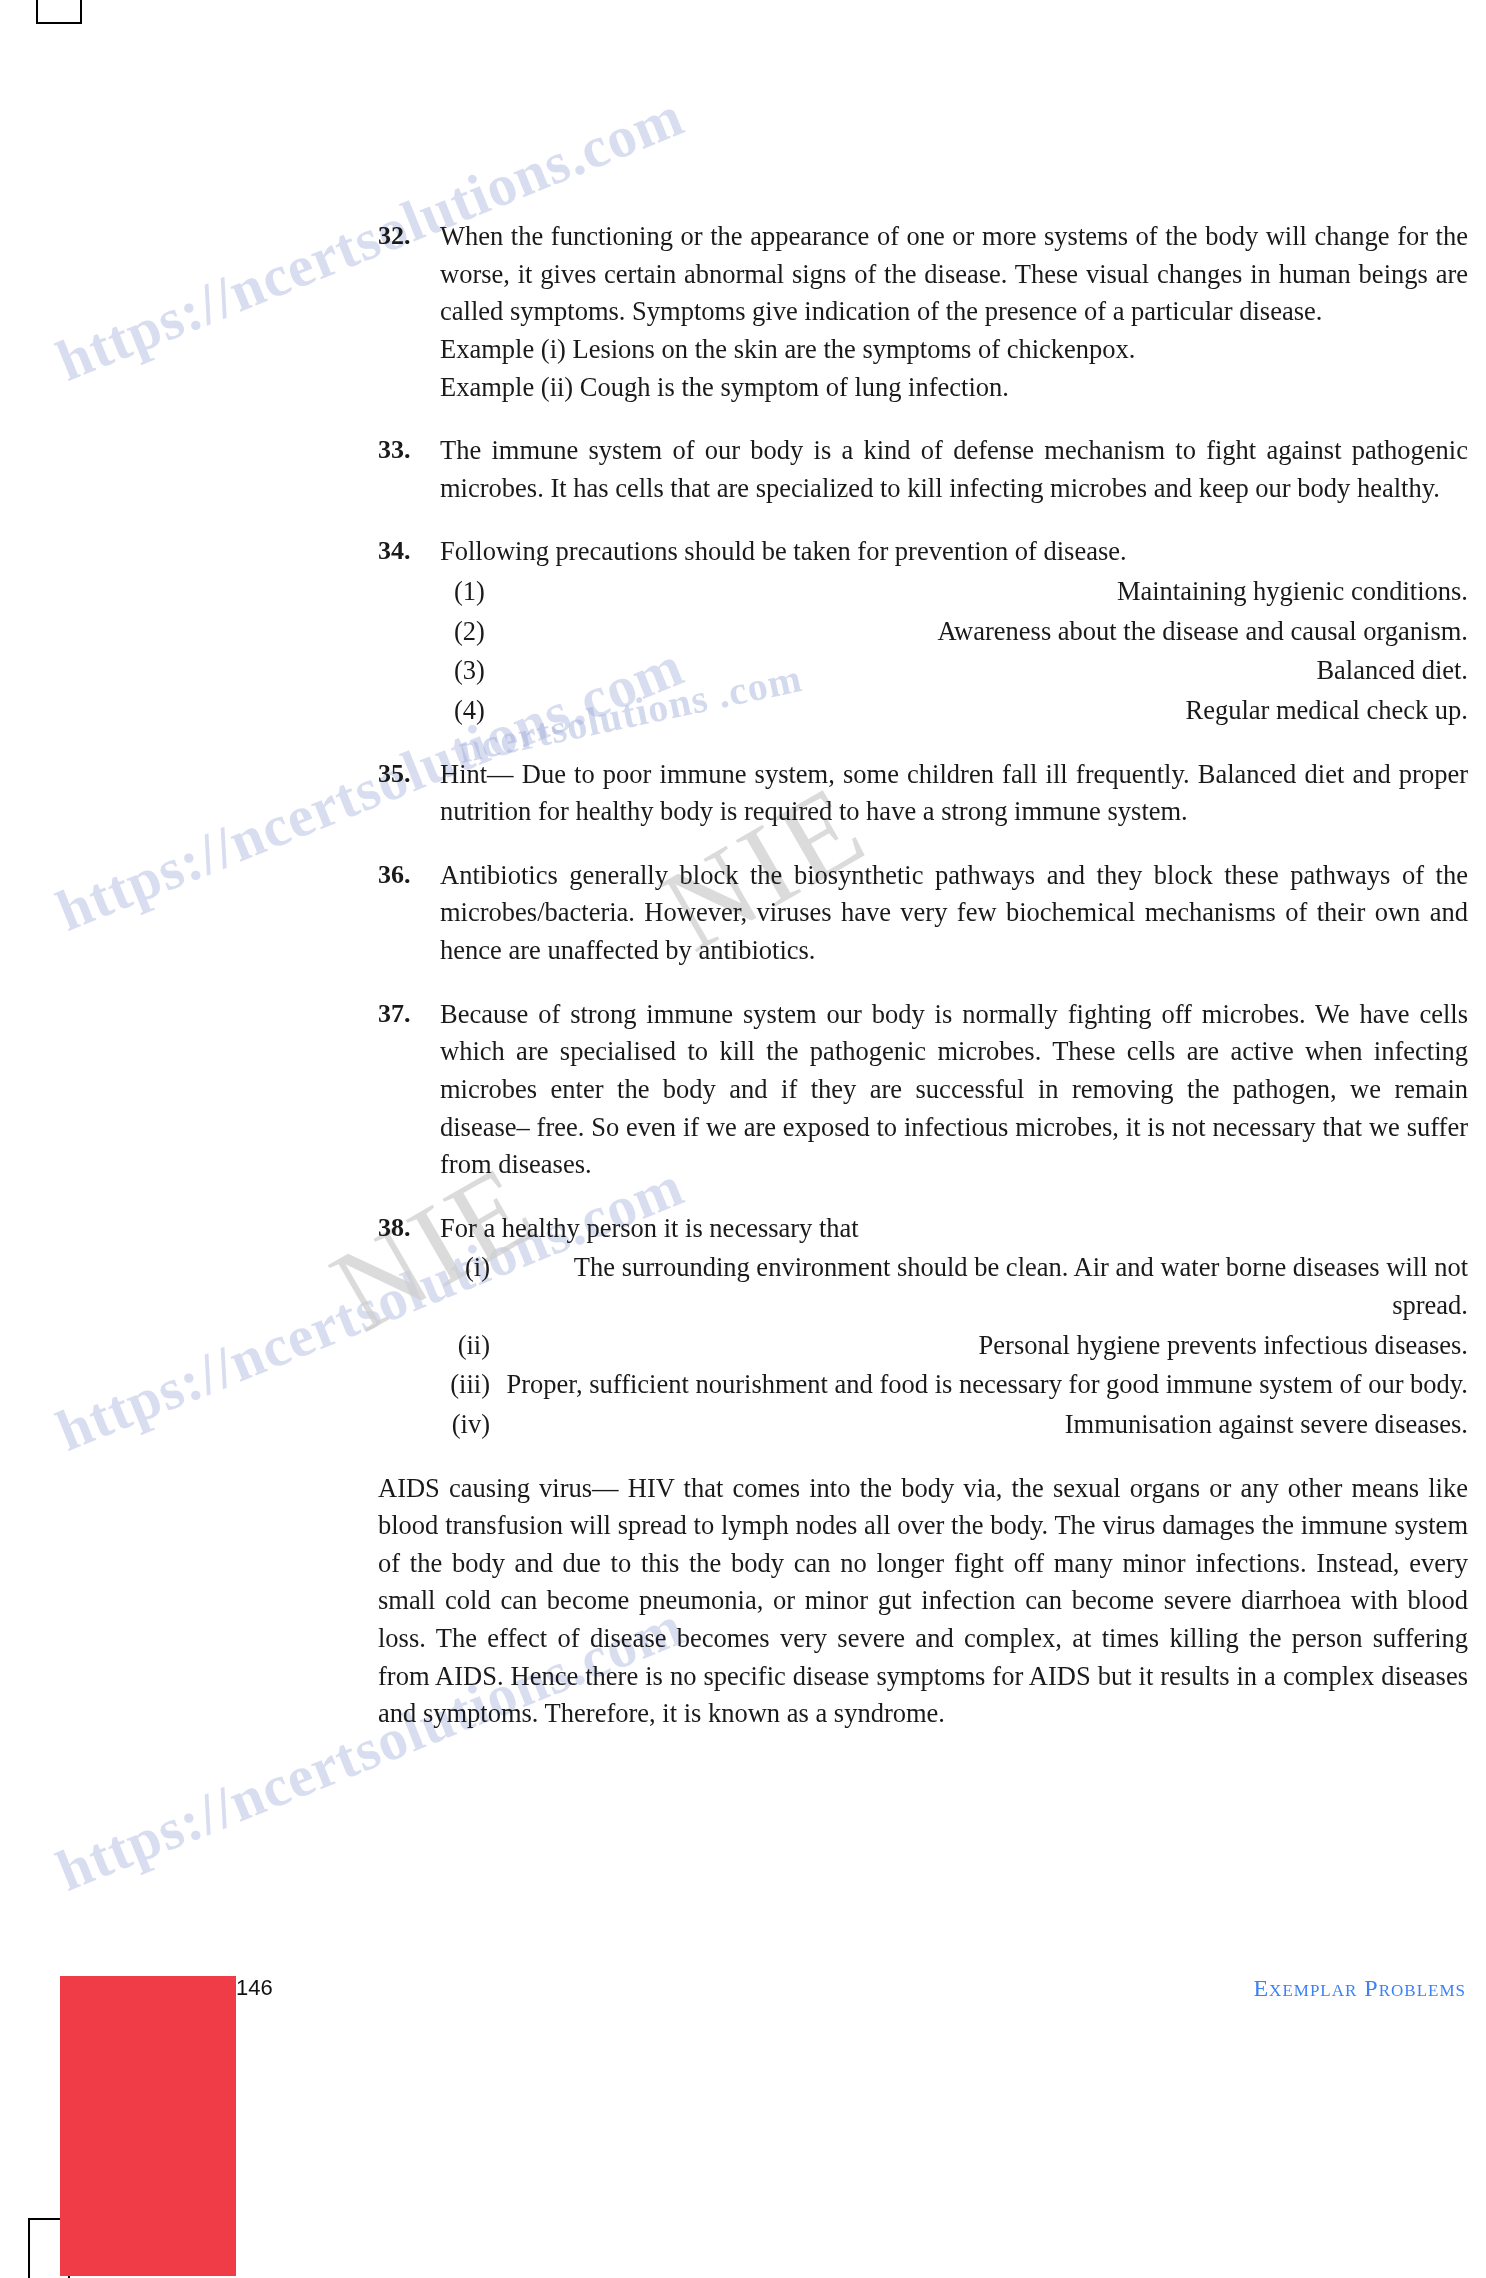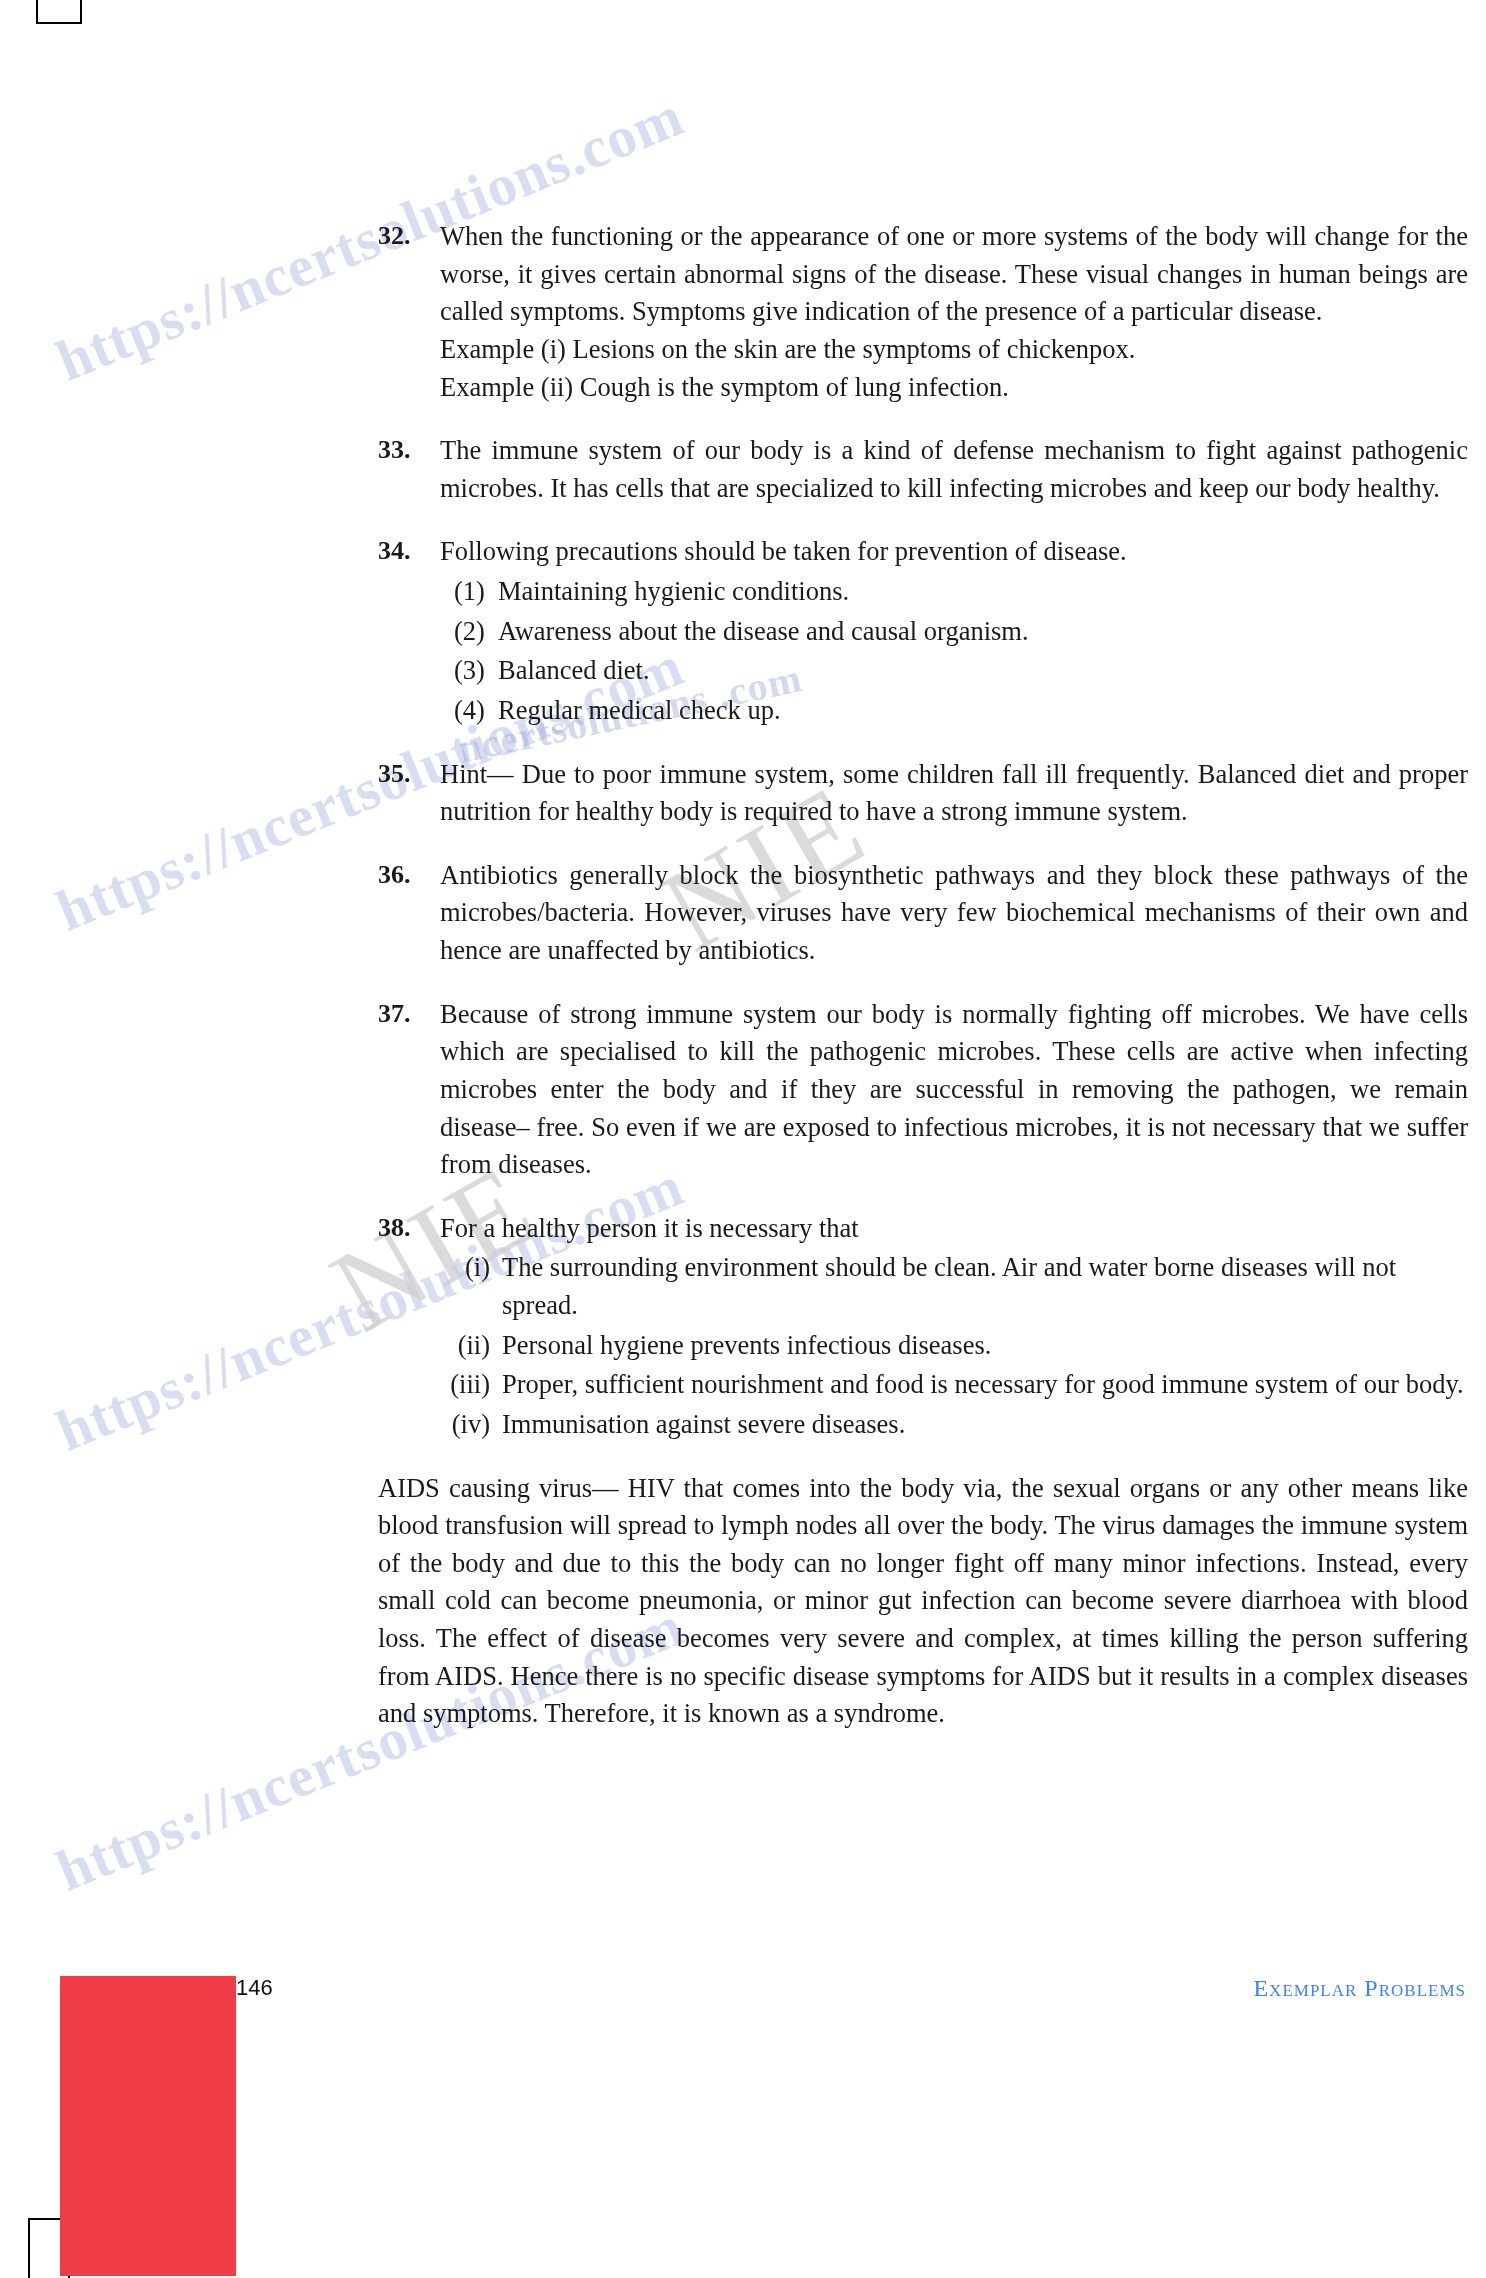--- a/index.html
+++ b/index.html
@@ -132,21 +132,21 @@
     padding-left: 14px;
     box-sizing: border-box;
   }
   .sub-mark.roman {
     flex: 0 0 62px;
     width: 62px;
     text-align: right;
     padding-left: 0;
     padding-right: 12px;
   }
-  .sub-text { flex: 1; text-align: left; }
+  .sub-text { flex: 1; text-align: right; }
 
   .example-line { margin-top: 2px; }
 
   
   .footer-page {
     position: absolute;
     left: 236px;
     top: 1975px;
     font-family: "Liberation Sans", sans-serif;
     font-weight: normal;

